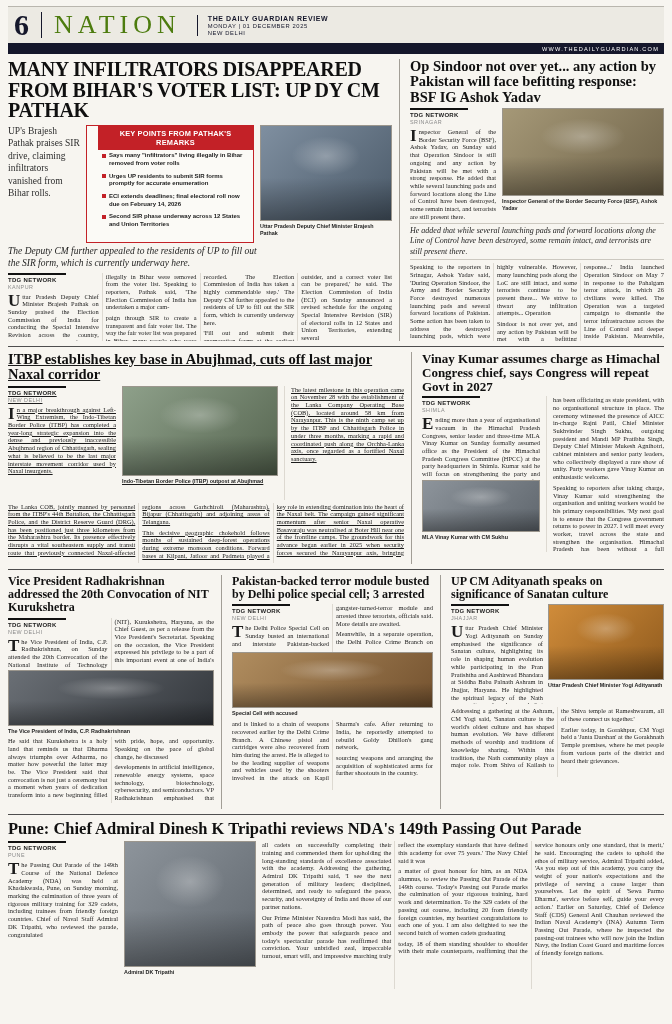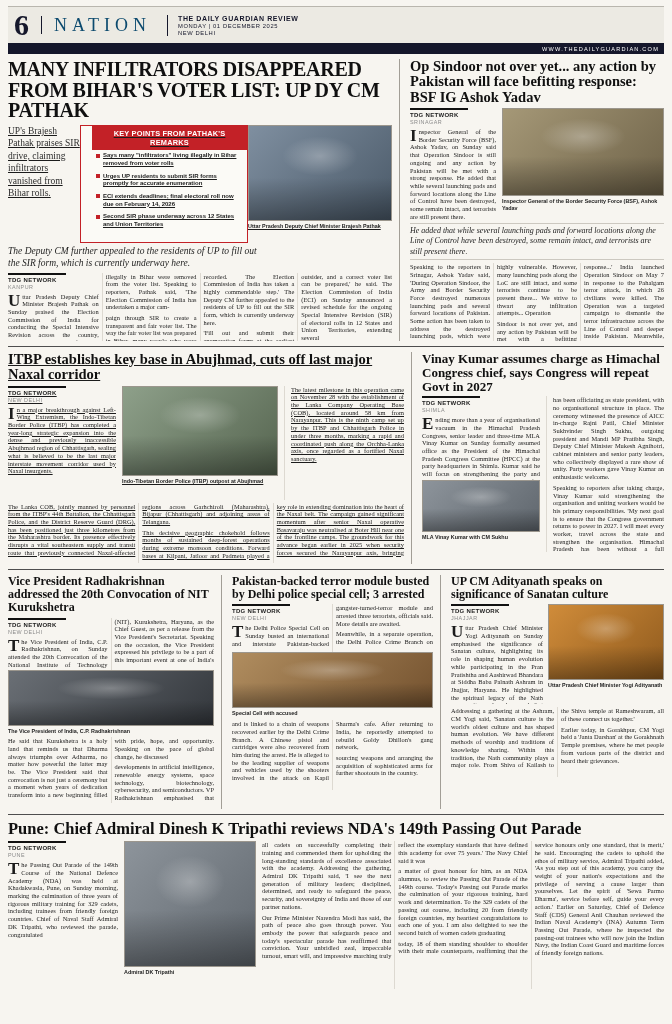--- a/index.html
+++ b/index.html
@@ -5,21 +5,21 @@
   * { box-sizing: border-box; }
   html,body { margin:0; padding:0; background:#cfccc5; }
   .page {
     width:672px; height:1024px; margin:0 auto; background:#f7f5f0;
     font-family:"Liberation Serif", serif; color:#1c1c1c;
     padding:6px 8px; overflow:hidden; position:relative;
   }
   
   .masthead { display:flex; align-items:center; background:#eceae3; border-top:1px solid #b9b6ae; padding:3px 6px; }
   .page-num { font-size:30px; font-weight:bold; color:#15172b; line-height:1; padding-right:12px; }
-  .section-name { font-size:18px; color:#0c4a6e; letter-spacing:5px; border-left:1px solid #15172b; padding-left:12px; line-height:1; }
+  .section-name { font-size:26px; color:#4d7c0f; letter-spacing:5px; border-left:1px solid #15172b; padding-left:12px; line-height:1; }
   .mh-right { margin-left:16px; border-left:1px solid #15172b; padding-left:10px; font-family:"Liberation Sans",sans-serif; color:#15172b; }
   .mh-paper { font-size:7px; font-weight:bold; letter-spacing:.6px; }
   .mh-date, .mh-city { font-size:5.8px; letter-spacing:.6px; margin-top:1px; }
   .web-bar { height:11px; background:#15172b; display:flex; align-items:center; justify-content:flex-end; padding:0 5px; }
   .web-bar span { color:#fff; font-family:"Liberation Sans",sans-serif; font-size:5.6px; letter-spacing:1.2px; }
   
   .hl { font-weight:bold; color:#101010; margin:0; }
   .hl-lead { font-size:20px; line-height:1.03; letter-spacing:-.3px; }
   .hl-m { font-size:14.5px; line-height:1.06; }
   .hl-s { font-size:12px; line-height:1.1; }
@@ -50,21 +50,21 @@
   .pq-sin  { font-size:8px; line-height:1.3; margin:3px 0; border-top:1px solid #ccc8c0; border-bottom:1px solid #ccc8c0; padding:2px 0; }
   .standfirst { font-size:9.5px; line-height:1.32; color:#2d2d2d; }
   
   .kp-box { border:1.5px solid #c32127; background:#fbfaf6; display:flex; flex-direction:column; }
   .kp-head { background:#c32127; color:#fff; font-family:"Liberation Sans",sans-serif; font-weight:bold; font-size:7.4px; text-align:center; padding:3px 2px; letter-spacing:.2px; }
   .kp-item { display:flex; gap:3px; padding:2.5px 4px; font-family:"Liberation Sans",sans-serif; font-size:6px; font-weight:bold; line-height:1.28; color:#222; }
   .kp-bullet { flex:0 0 4px; width:4px; height:4px; background:#c32127; margin-top:1.5px; }
   
   .band-rule { border-top:1px solid #4e4e4e; margin:5px 0; }
   .art-sep { border-left:1px solid #a29e96; padding-left:10px; margin-left:7px; }
-  .lead-toprow { display:flex; gap:0; height:118px; margin:4px 0 1px; overflow:hidden;text-decoration:underline; }
+  .lead-toprow { display:flex; gap:6px; height:118px; margin:4px 0 1px; overflow:hidden; }
   .top-band { display:flex; height:282px; overflow:hidden; margin-top:5px; }
   .mid-band { display:flex; height:212px; overflow:hidden; }
   .low-band { display:flex; height:234px; overflow:hidden; }
   .pune-band { height:178px; overflow:hidden; }
 </style>
 </head>
 <body>
 
 <div class="page">
 

